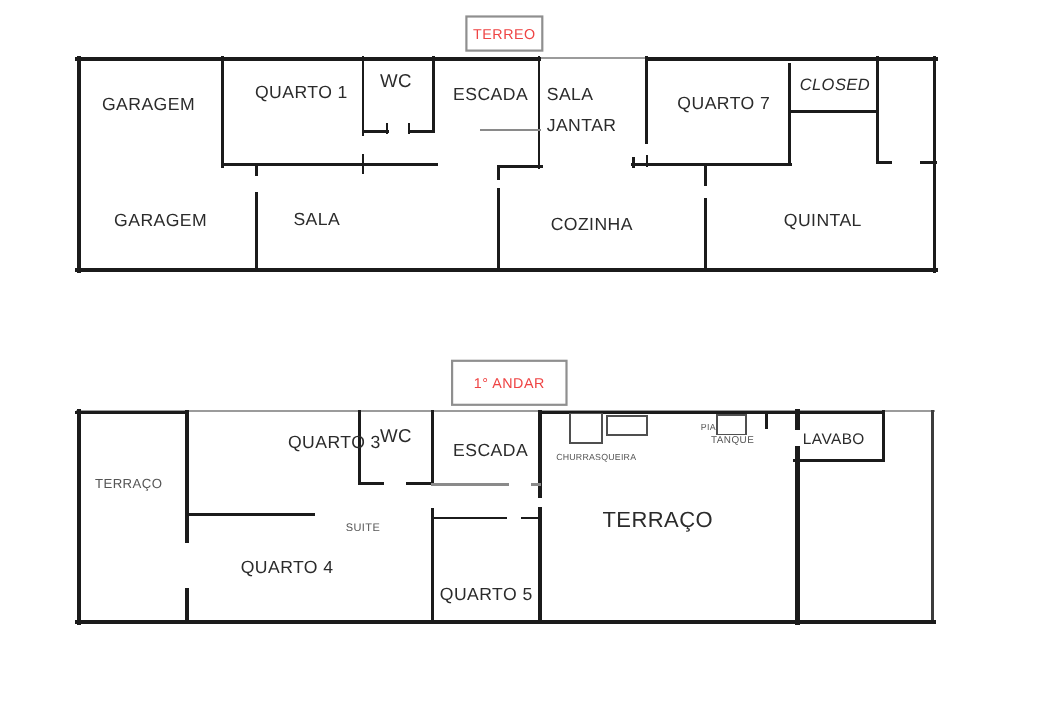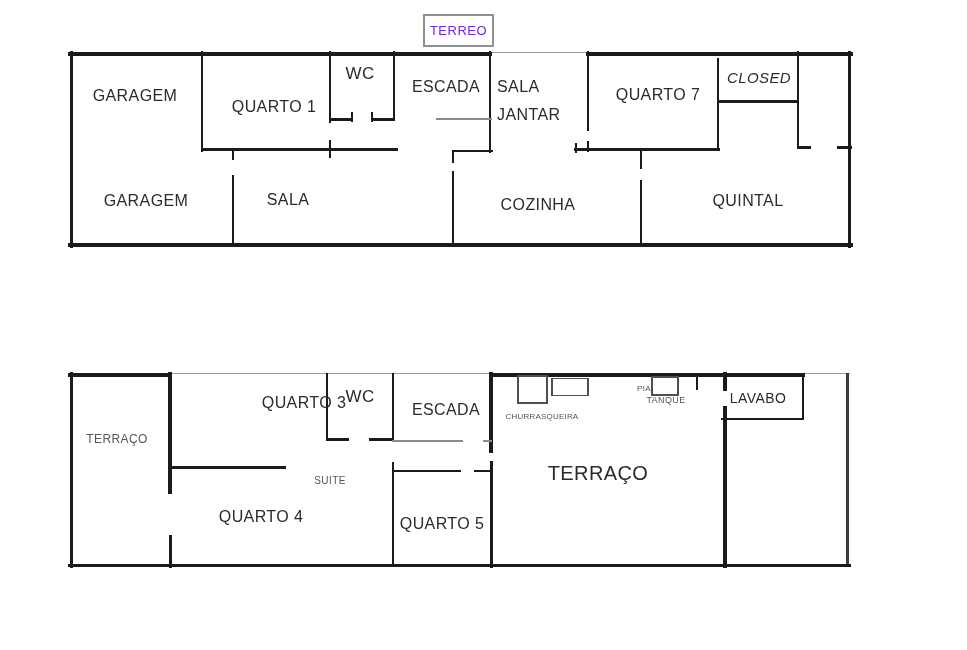--- a/index.html
+++ b/index.html
@@ -35,21 +35,21 @@
     color: #2b2b2b;
     letter-spacing: 0.4px;
   }
   .titlebox {
     position: absolute;
     border: 2px solid #8f8f8f;
     background: #ffffff;
     display: flex;
     align-items: center;
     justify-content: center;
-    color: #6d28d9;
+    color: #ef4444;
     letter-spacing: 0.5px;
   }
   .fs19 { font-size: 16px; }
   .fs20 { font-size: 20px; }
   .fs17 { font-size: 17px; }
   .fs15 { font-size: 15px; }
   .fs14 { font-size: 14px; }
   .fs13 { font-size: 13px; }
   .fs12 { font-size: 12px; }
   .fs10 { font-size: 10px; }
@@ -134,23 +134,26 @@
 
       <rect x="518" y="376" width="29" height="27" stroke="#4f4f4f" stroke-width="1.6"></rect>
       <rect x="552" y="378.5" width="36" height="17" stroke="#4f4f4f" stroke-width="1.6"></rect>
       <rect x="652" y="377" width="26" height="18" stroke="#4f4f4f" stroke-width="1.6"></rect>
     </g>
   </svg>
 
   <div class="titlebox fs13" style="left:423px; top:14px; width:67px; height:29px;">
     <span>TERREO</span>
   </div>
+  <div class="titlebox fs13" style="left:410px; top:327px; width:102px; height:38px;">
+    <span>1° ANDAR</span>
+  </div>
 
   <span class="lbl fs19" style="left:135px; top:96px;">GARAGEM</span>
-  <span class="lbl fs19" style="left:274px; top:107px;">QUARTO 1</span>
+  <span class="lbl fs19" style="left:274px; top:85px;">QUARTO 1</span>
   <span class="lbl fs17" style="left:360px; top:74px;">WC</span>
   <span class="lbl fs19" style="left:446px; top:87px;">ESCADA</span>
   <div class="lbl-block fs19" style="left:497px; top:73px; line-height:28px;">
     <div>SALA</div>
     <div>JANTAR</div>
   </div>
   <span class="lbl fs19" style="left:658px; top:95px;">QUARTO 7</span>
   <span class="lbl fs15" style="left:759px; top:78px;font-style:italic;">CLOSED</span>
   <span class="lbl fs19" style="left:146px; top:201px;">GARAGEM</span>
   <span class="lbl fs19" style="left:288px; top:200px;">SALA</span>
@@ -161,15 +164,15 @@
   <span class="lbl fs19" style="left:258px; top:403px;margin-left:46px;">QUARTO 3</span>
   <span class="lbl fs17" style="left:360px; top:397px;">WC</span>
   <span class="lbl fs19" style="left:446px; top:410px;">ESCADA</span>
   <span class="lbl fs8 small" style="left:542px; top:417px; letter-spacing:0.2px;">CHURRASQUEIRA</span>
   <span class="lbl fs8 small" style="left:600px; top:389px;margin-left:44px;">PIA</span>
   <span class="lbl fs9 small" style="left:666px; top:401px;">TANQUE</span>
   <span class="lbl fs14" style="left:758px; top:399px;">LAVABO</span>
   <span class="lbl fs10 small" style="left:330px; top:480px;">SUITE</span>
   <span class="lbl fs20" style="left:598px; top:473px;">TERRAÇO</span>
   <span class="lbl fs19" style="left:261px; top:517px;">QUARTO 4</span>
-  <span class="lbl fs19" style="left:442px; top:524px;">QUARTO 5</span>
+  <span class="lbl fs19" style="left:442px; top:541px;">QUARTO 5</span>
 
 </div>
 
 </body></html>

